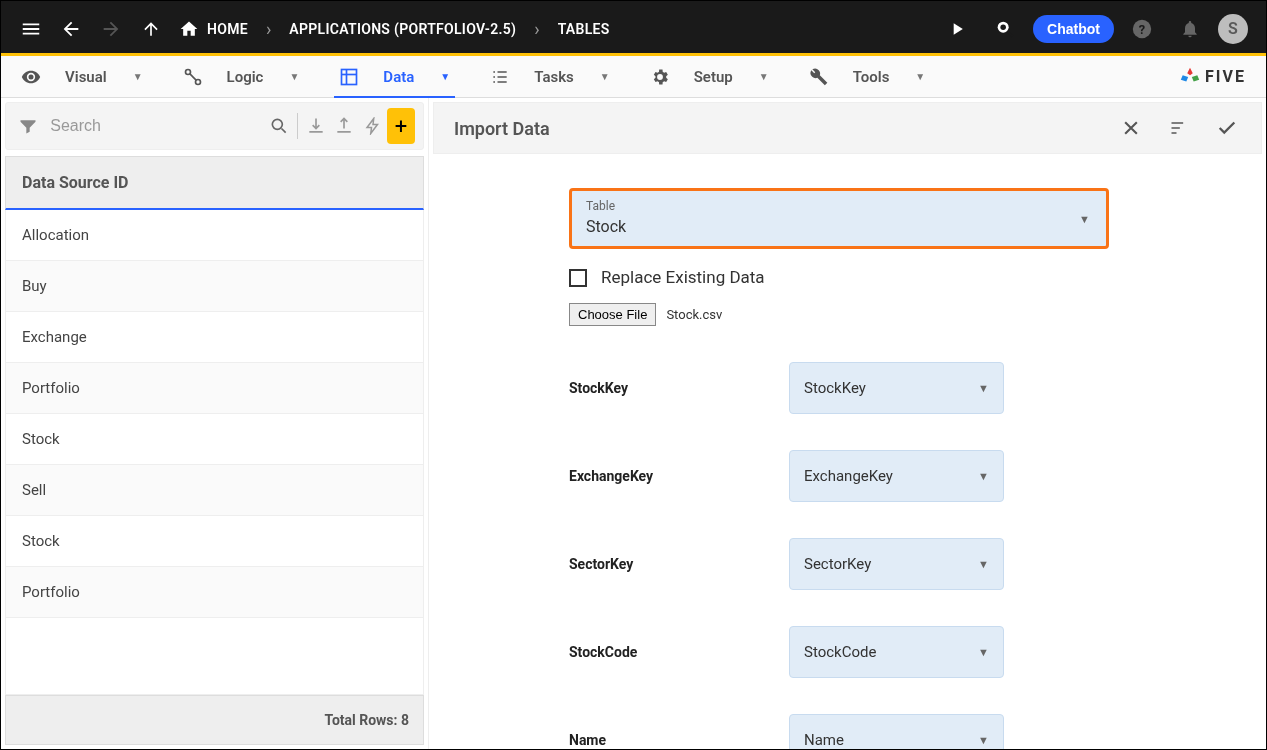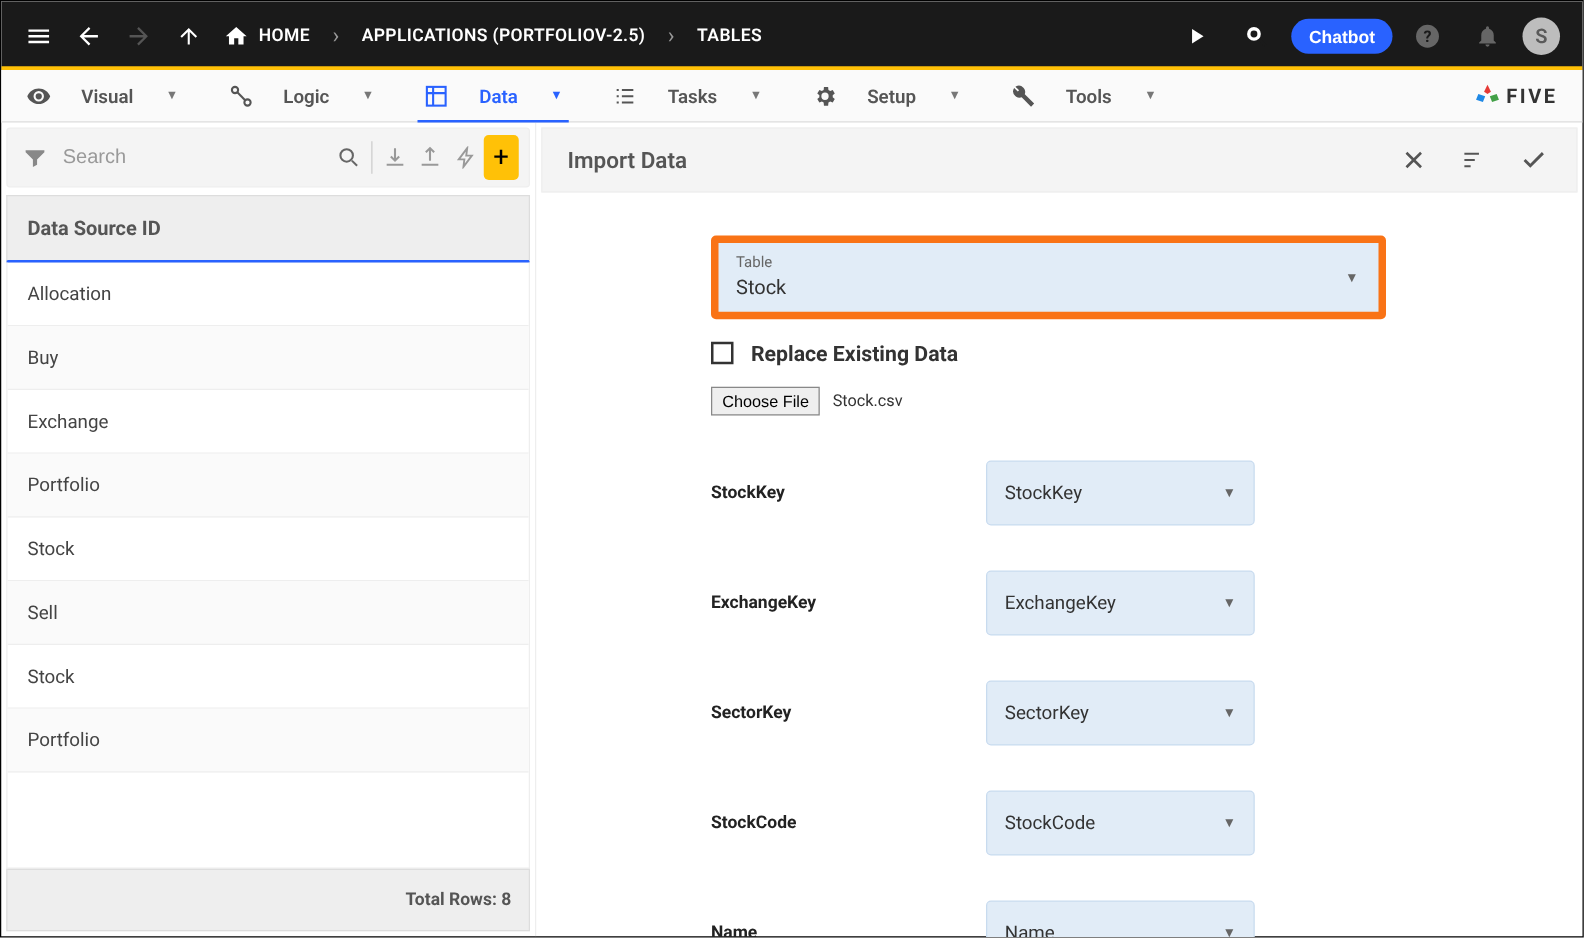--- a/index.html
+++ b/index.html
@@ -47,26 +47,26 @@
   .content-hdr { height: 52px; background: #f4f4f4; border:1px solid #eee; margin:4px; display: flex; align-items: center; padding: 0 20px; }
   .content-title { font-size: 18px; font-weight: 600; color: #555; }
   .hdr-actions { margin-left: auto; display: flex; gap: 20px; }
   .hdr-icon { width: 28px; height: 28px; display:flex; align-items:center; justify-content:center; color:#555; cursor:pointer; }
 
   .form-area { flex:1; overflow-y: auto; padding: 30px 110px 30px 140px; position:relative;}
   .form-area::-webkit-scrollbar { width: 14px; }
   .form-area::-webkit-scrollbar-thumb { background: #bbb; border-radius: 6px; }
   .form-area::-webkit-scrollbar-track { background: #f0f0f0; }
 
-  .table-select { background: #e1ecf7; border:6px solid #f97316; border-radius: 4px; padding: 8px 14px 10px; width: 540px; position:relative; }
+  .table-select { background: #e1ecf7; border:3px solid #f97316; border-radius: 4px; padding: 8px 14px 10px; width: 540px; position:relative; }
   .table-select .lbl { font-size: 12px; color: #666; }
   .table-select .val { font-size: 16px; color: #333; margin-top: 4px; }
   .table-select .dd { position:absolute; right:16px; top:50%; transform:translateY(-50%); color:#666; font-size:11px; }
 
-  .chk-row { display:flex; align-items:flex-start; gap:14px; margin-top:18px;font-weight:bold; }
+  .chk-row { display:flex; align-items:flex-end; gap:14px; margin-top:18px; }
   .chk { width:18px; height:18px; border:2px solid #333; background:#fff; }
   .chk-lbl { font-size:17px; color:#333; }
 
   .file-row { display:flex; align-items:center; gap:10px; margin-top:16px; }
   .file-btn { background:#efefef; border:1px solid #888; padding:3px 8px; font-size:13px; cursor:pointer; }
   .file-name { font-size:13px; color:#333; }
 
   .map-row { display:flex; align-items:center; margin-top:36px; }
   .map-label { width:220px; font-size:14px; font-weight:700; color:#222; }
   .map-select { background:#e1ecf7; border:1px solid #c8dbef; border-radius:4px; padding:16px 14px; width:215px; position:relative; font-size:15px; color:#333;}

